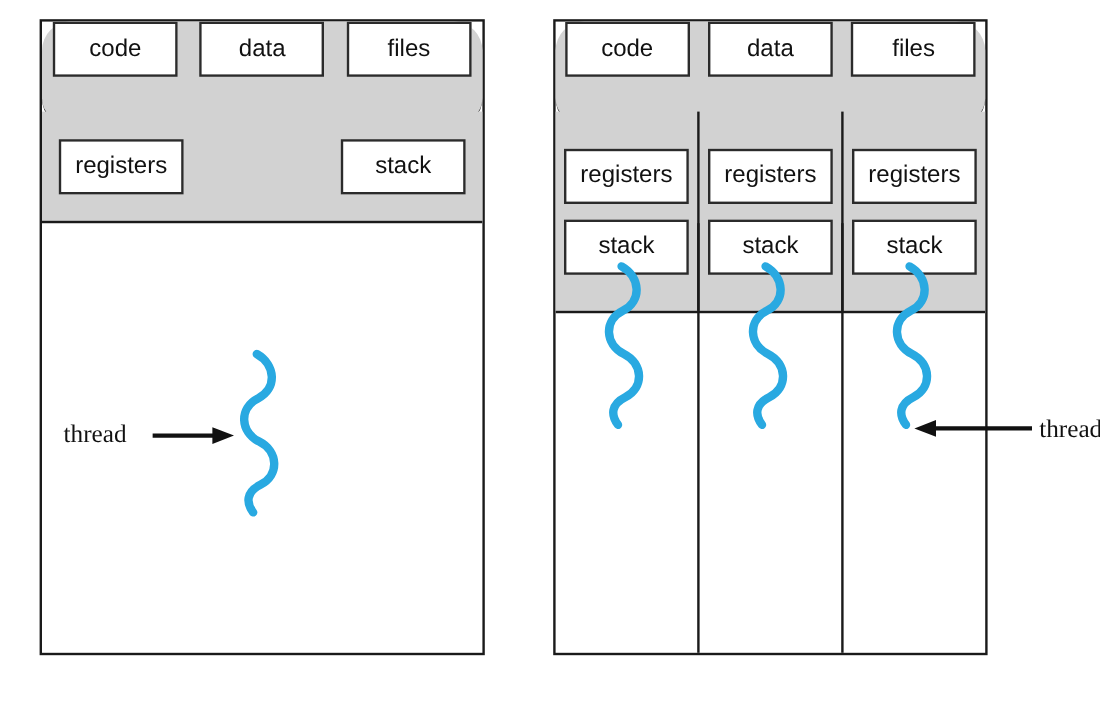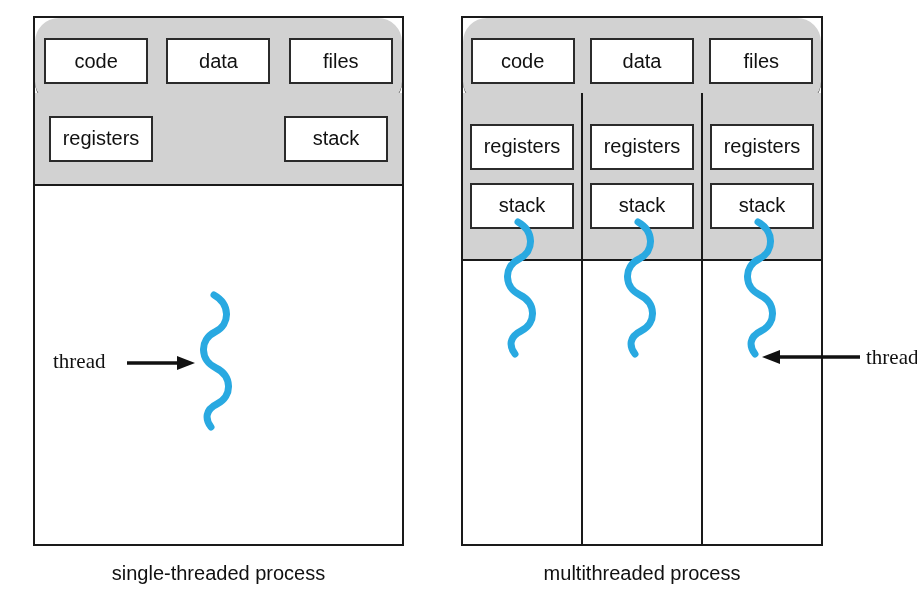--- a/index.html
+++ b/index.html
@@ -46,21 +46,20 @@
   .shared-band {
     position: absolute;
     left: 0;
     top: 0;
     right: 0;
     height: 88px;
     background: #d2d2d2;
     border-bottom: 2px solid #1a1a1a;
     box-sizing: border-box;
     display: flex;
-    align-items: center;
     justify-content: space-around;
     border-radius: 24px;
   }
 
   
   .thread-band {
     position: absolute;
     left: 0;
     right: 0;
     background: #d2d2d2;
@@ -277,17 +276,15 @@
 
   <div class="arrow" style="left:760px; top:348px;">
     <svg width="100" height="18" viewBox="0 0 100 18" xmlns="http://www.w3.org/2000/svg">
       <line x1="18" y1="9" x2="100" y2="9" stroke="#111111" stroke-width="3.5"></line>
       <polygon points="20,2 2,9 20,16" fill="#111111"></polygon>
     </svg>
   </div>
 
   <div class="thread-label" style="left:866px; top:345px;">thread</div>
 
-  <div class="caption" id="single-caption">single-threaded process</div>
-
-  <div class="caption" id="multi-caption">multithreaded process</div>
+
 
 </div>
 
 </body></html>

